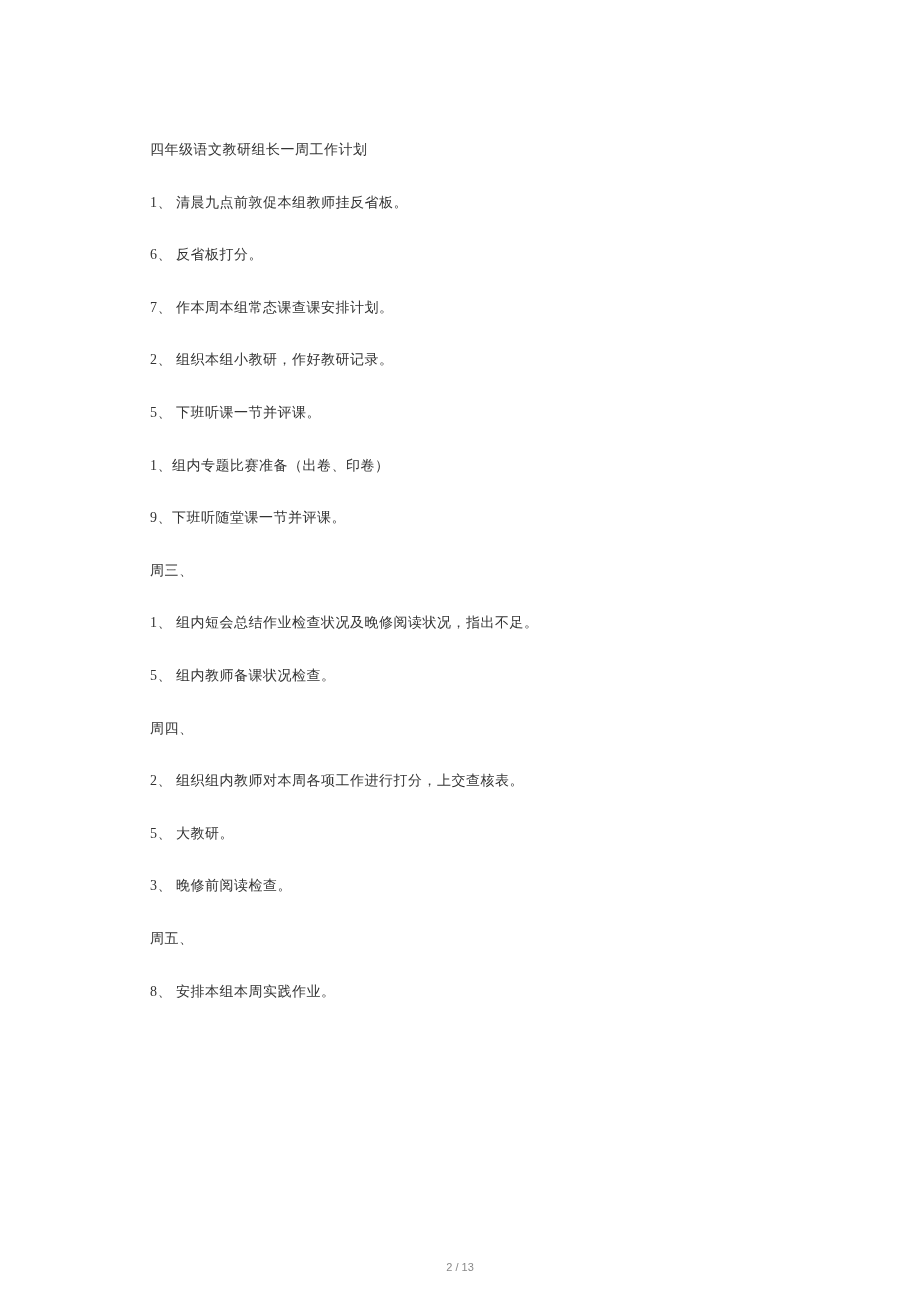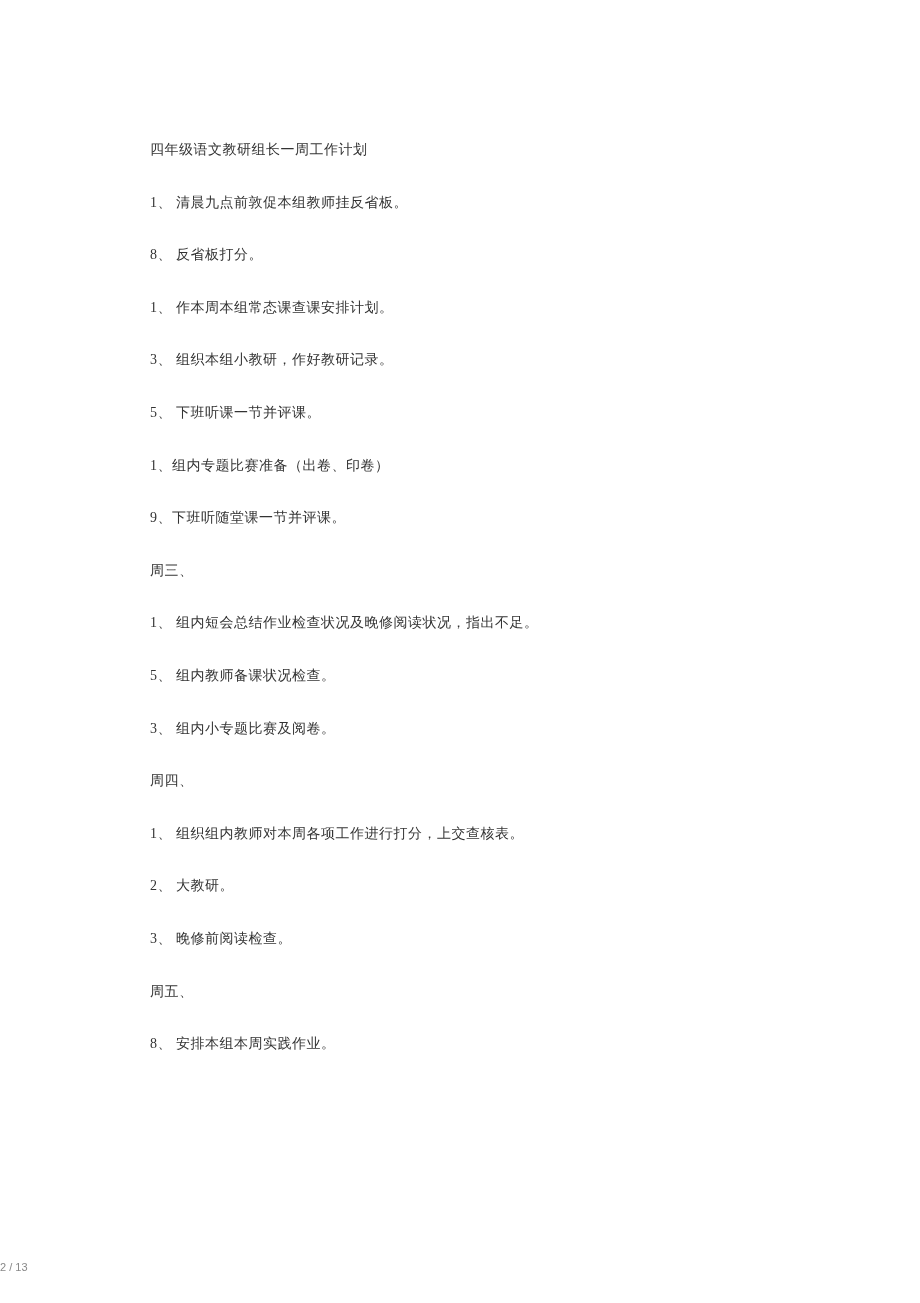--- a/index.html
+++ b/index.html
@@ -22,48 +22,48 @@
       color: #333333;
       line-height: 1.4;
       margin-bottom: 33px;
       letter-spacing: 0.5px;
     }
     .page-footer {
       position: absolute;
       bottom: 30px;
       left: 0;
       right: 0;
+      text-align: center;
       font-size: 11px;
       color: #888888;
       font-family: Arial, sans-serif;
     }
   </style>
 </head>
 <body>
 
 <div class="page-content">
   <div class="line">四年级语文教研组长一周工作计划</div>
 
   <div class="line">1、 清晨九点前敦促本组教师挂反省板。</div>
-  <div class="line">8、 反省板打分。</div>
-  <div class="line">1、 作本周本组常态课查课安排计划。</div>
-  <div class="line">3、 组织本组小教研，作好教研记录。</div>
+  <div class="line">6、 反省板打分。</div>
+  <div class="line">7、 作本周本组常态课查课安排计划。</div>
+  <div class="line">2、 组织本组小教研，作好教研记录。</div>
   <div class="line">5、 下班听课一节并评课。</div>
 
   <div class="line">1、组内专题比赛准备（出卷、印卷）</div>
   <div class="line">9、下班听随堂课一节并评课。</div>
 
   <div class="line">周三、</div>
   <div class="line">1、 组内短会总结作业检查状况及晚修阅读状况，指出不足。</div>
   <div class="line">5、 组内教师备课状况检查。</div>
-  <div class="line">3、 组内小专题比赛及阅卷。</div>
 
   <div class="line">周四、</div>
-  <div class="line">1、 组织组内教师对本周各项工作进行打分，上交查核表。</div>
-  <div class="line">2、  大教研。</div>
+  <div class="line">2、 组织组内教师对本周各项工作进行打分，上交查核表。</div>
+  <div class="line">5、  大教研。</div>
   <div class="line">3、  晚修前阅读检查。</div>
 
   <div class="line">周五、</div>
   <div class="line">8、 安排本组本周实践作业。</div>
 </div>
 
 <div class="page-footer">
   <span>2</span><span> / </span><span>13</span>
 </div>
 

